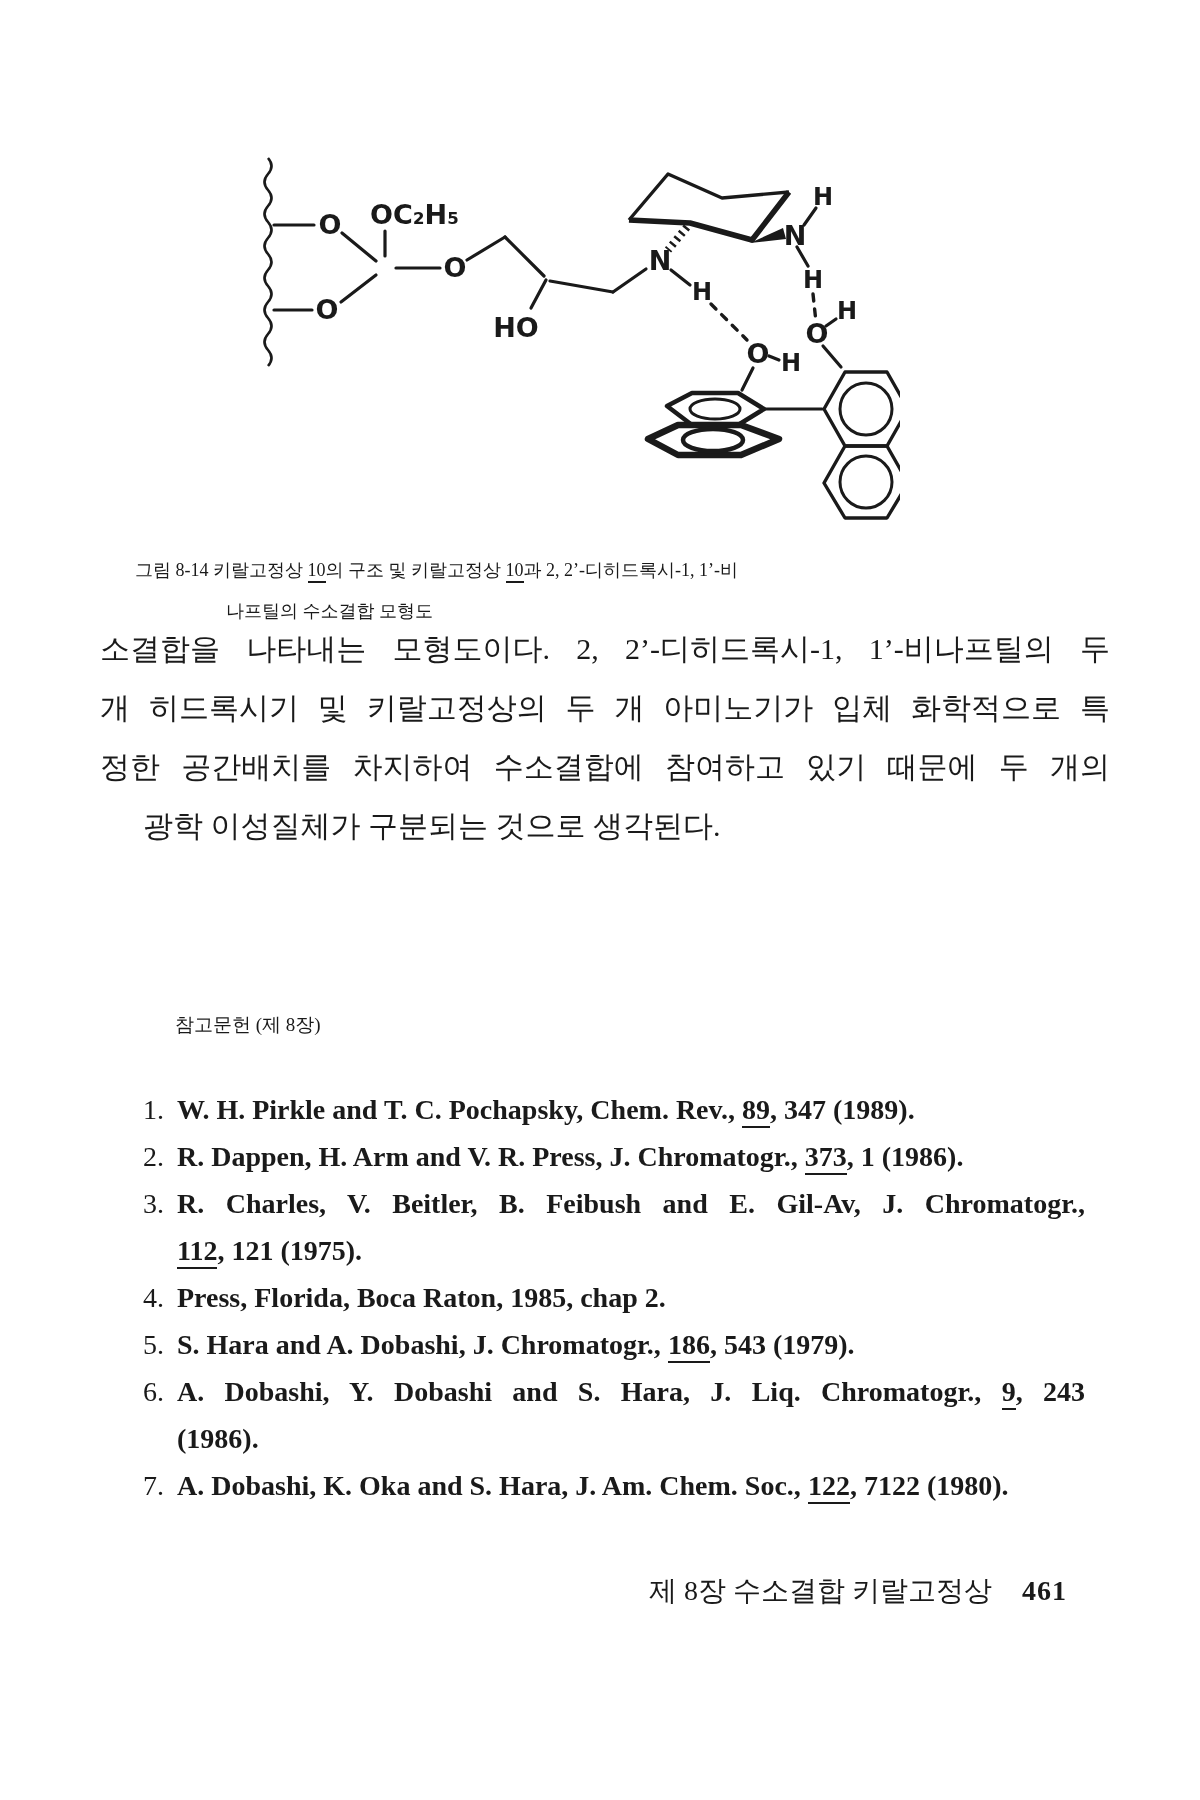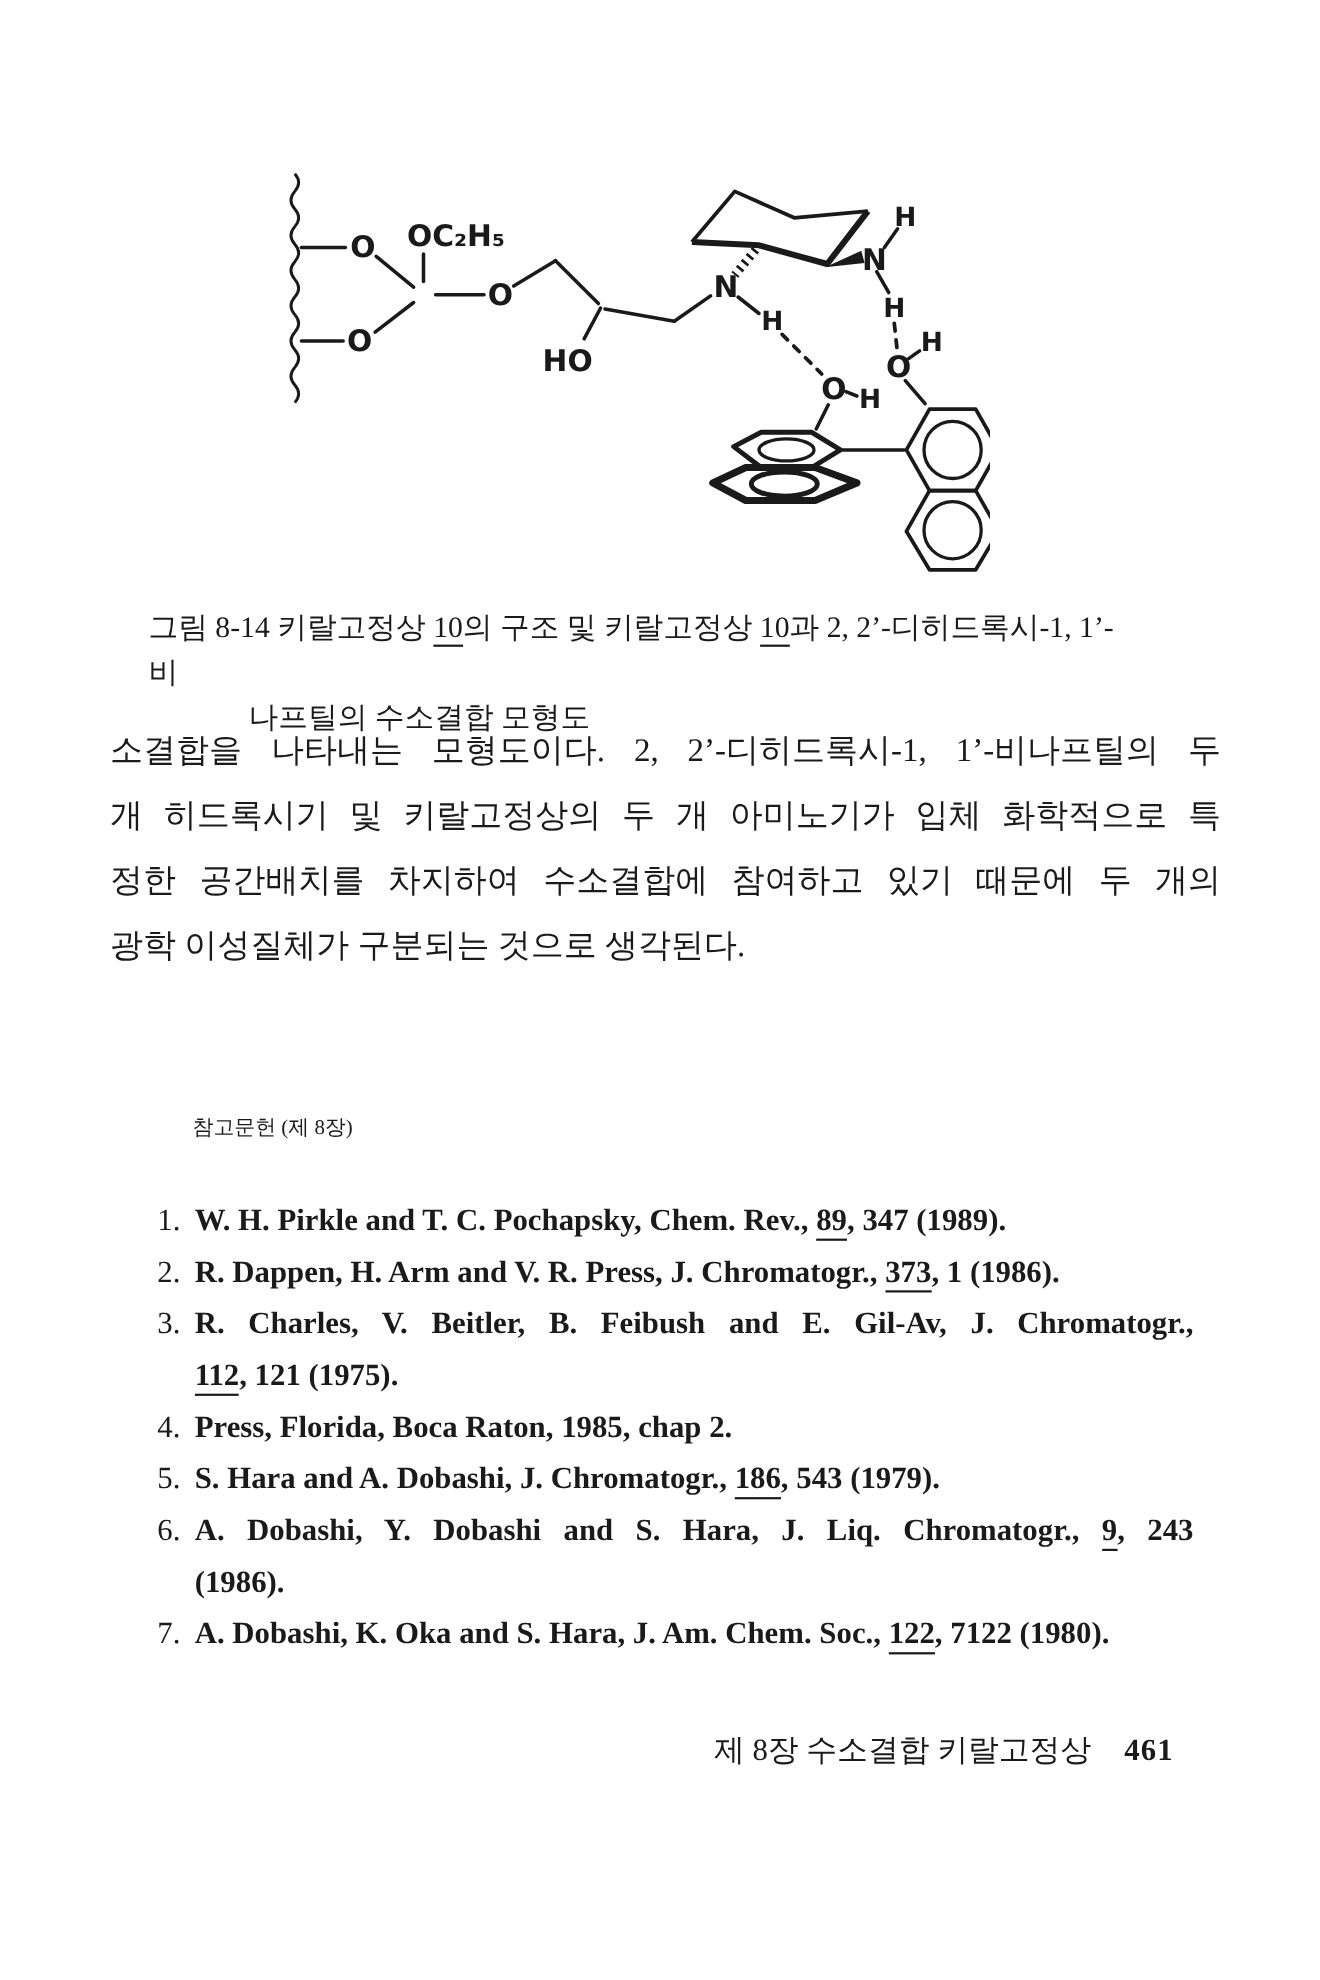--- a/index.html
+++ b/index.html
@@ -12,27 +12,27 @@
   .ring{stroke:#1a1a1a;fill:none;stroke-linejoin:round;}
   .dash-bond{stroke:#1a1a1a;stroke-width:3.4;stroke-dasharray:7 8;stroke-linecap:round;}
   .hash-bond{stroke:#1a1a1a;stroke-width:8;stroke-dasharray:2.5 4.5;}
   .squiggle{stroke:#1a1a1a;stroke-width:2.6;fill:none;}
   .atom{font-family:"DejaVu Sans","Liberation Sans",sans-serif;font-weight:bold;
         font-size:27px;fill:#1a1a1a;text-anchor:middle;}
   .atom-sm{font-size:24px;}
   .atom-start{text-anchor:start;}
 
   
-  .caption{position:absolute;left:135px;top:550px;width:890px;font-size:27px;line-height:41px;}
+  .caption{position:absolute;left:135px;top:550px;width:890px;font-size:18px;line-height:41px;}
   .cap2{margin-left:91px;}
 
   
-  .bodytext{position:absolute;left:100px;top:653px;width:1010px;font-size:30px;}
+  .bodytext{position:absolute;left:100px;top:619px;width:1010px;font-size:30px;}
   .bline{height:59px;line-height:59px;overflow:hidden;text-align:justify;text-align-last:justify;}
-  .bline.left{text-align:center;text-align-last:left;}
+  .bline.left{text-align:center;text-align-last:left;margin-left:43px;}
 
   
   .ref-heading{position:absolute;left:175px;top:1012px;font-size:19px;}
   .refs{position:absolute;left:143px;top:1086px;width:942px;font-size:28px;
         list-style:none;margin:0;padding:0;}
   .ref-item{display:flex;}
   .ref-num{flex:0 0 34px;line-height:47px;}
   .ref-body{flex:1;font-weight:bold;}
   .ref-line{line-height:47px;height:47px;overflow:hidden;}
   .ref-line.jl{text-align:justify;text-align-last:justify;}

